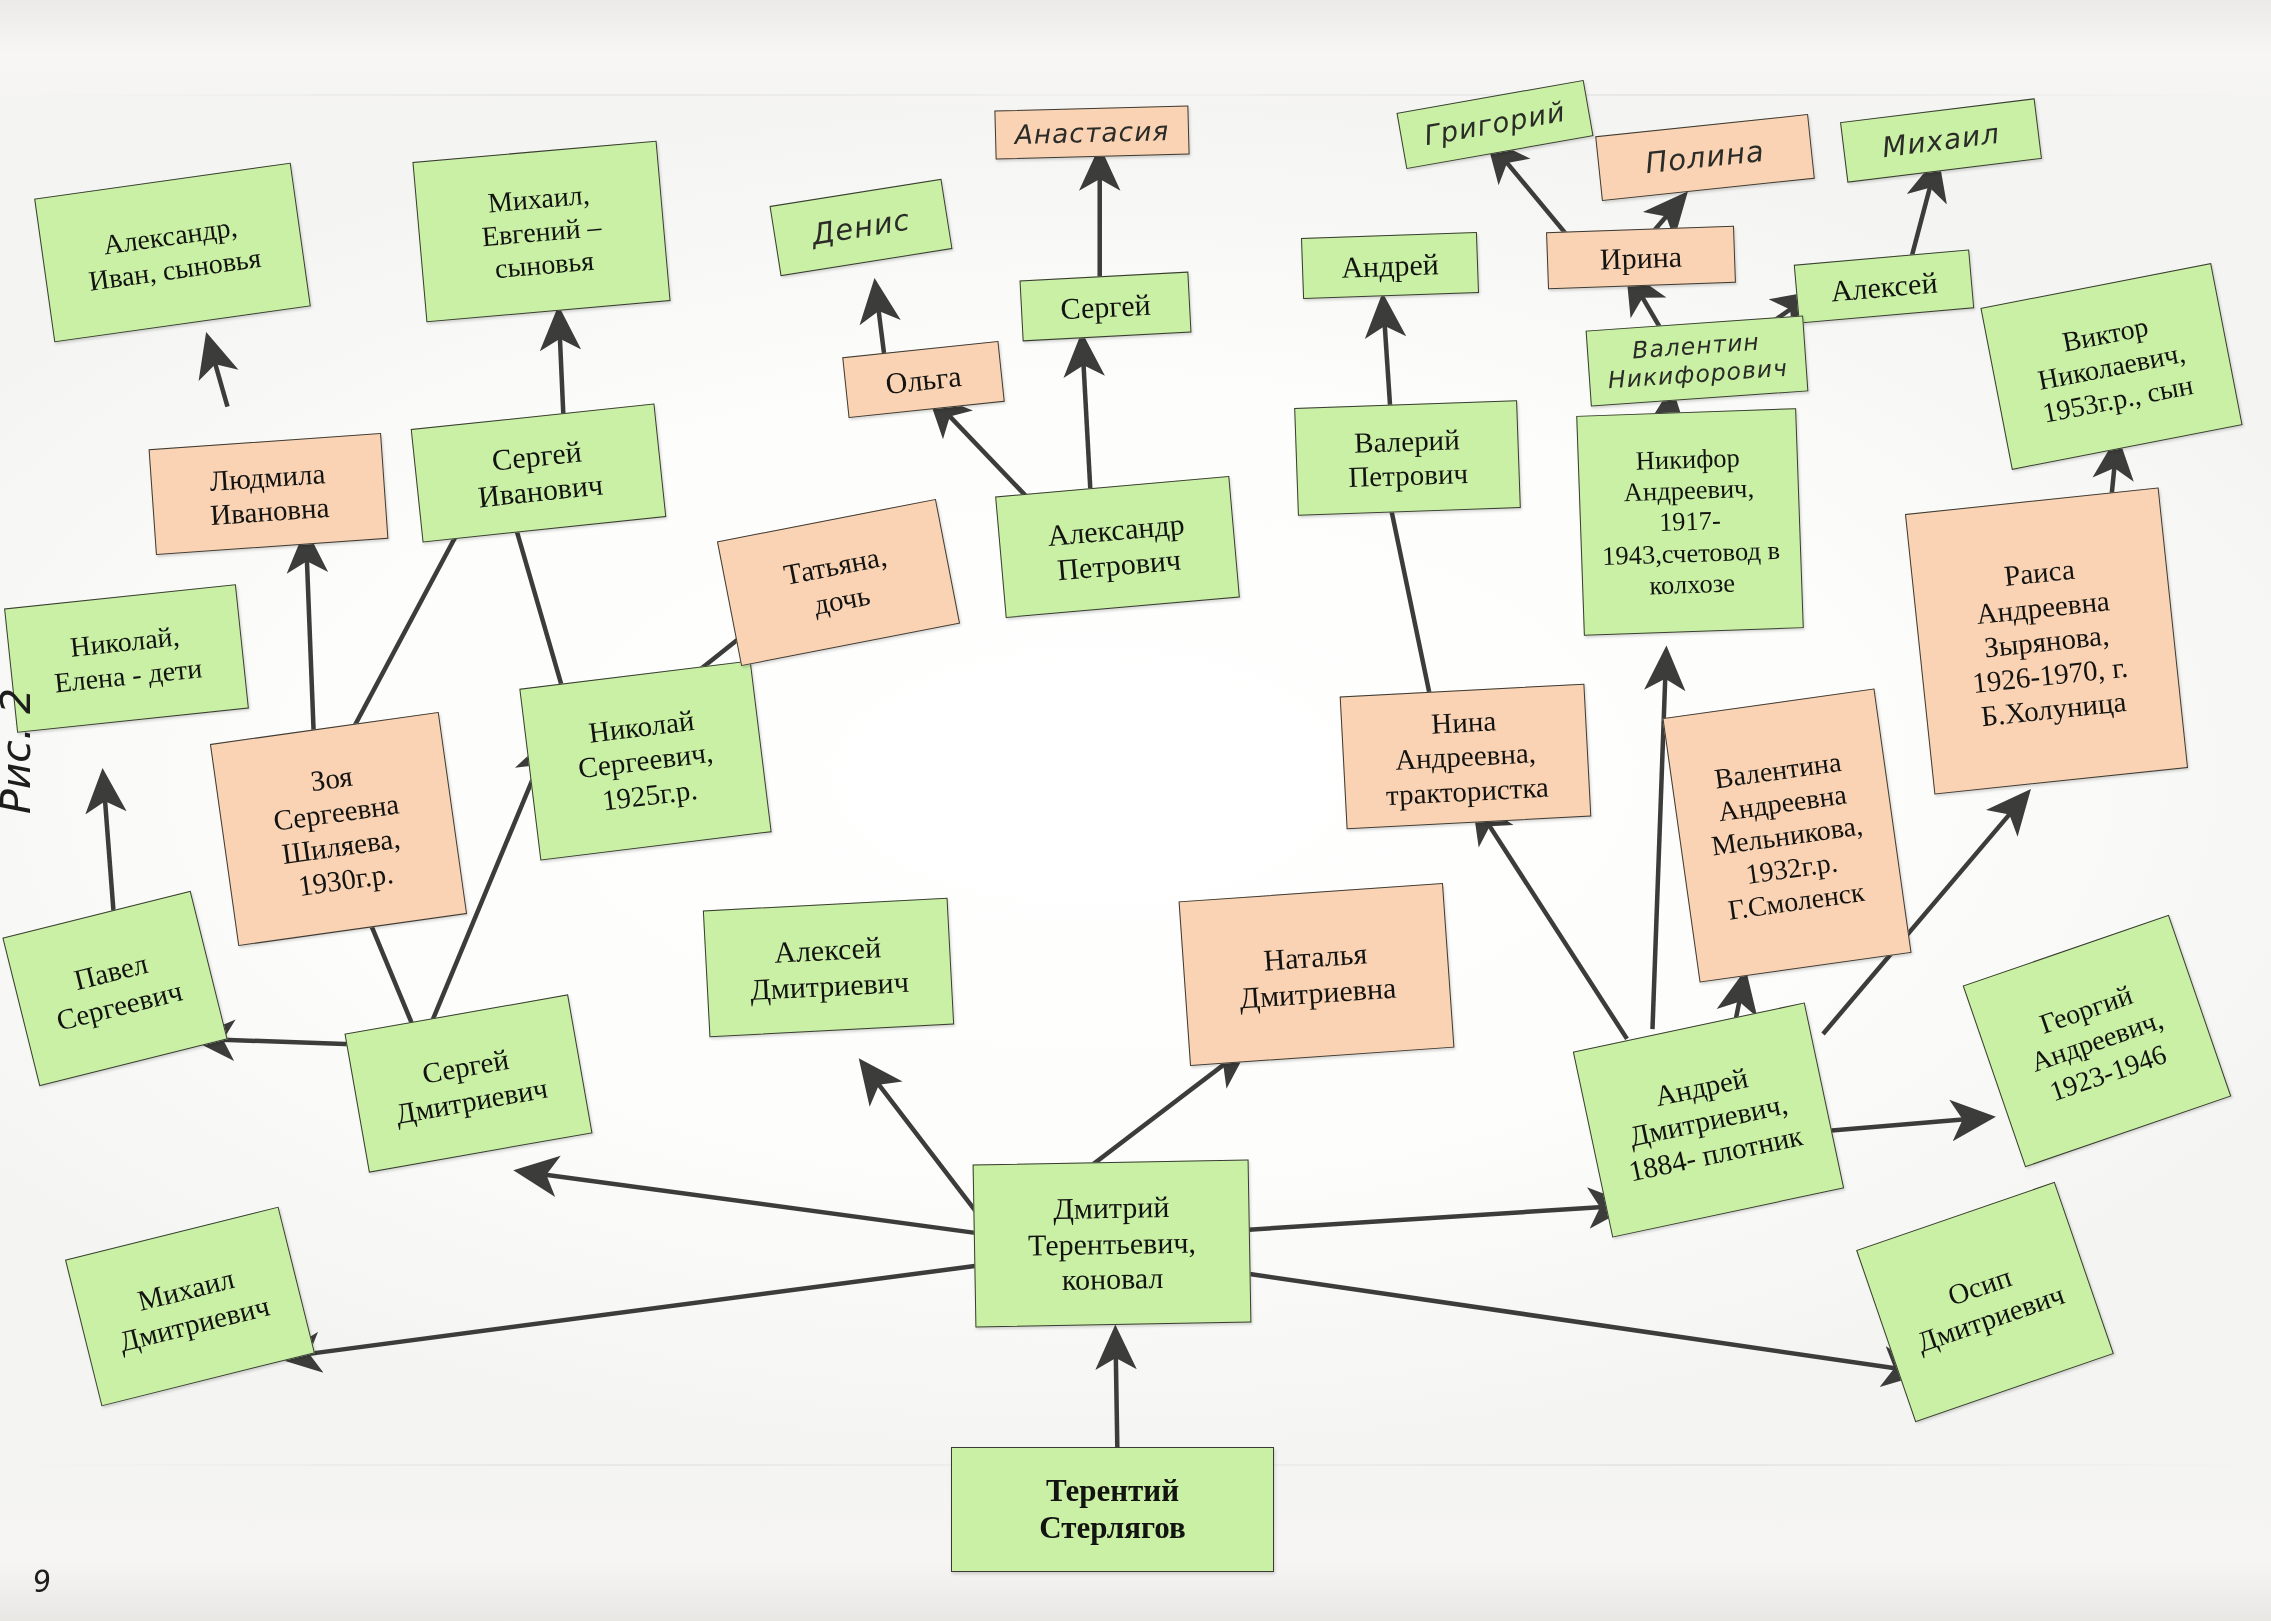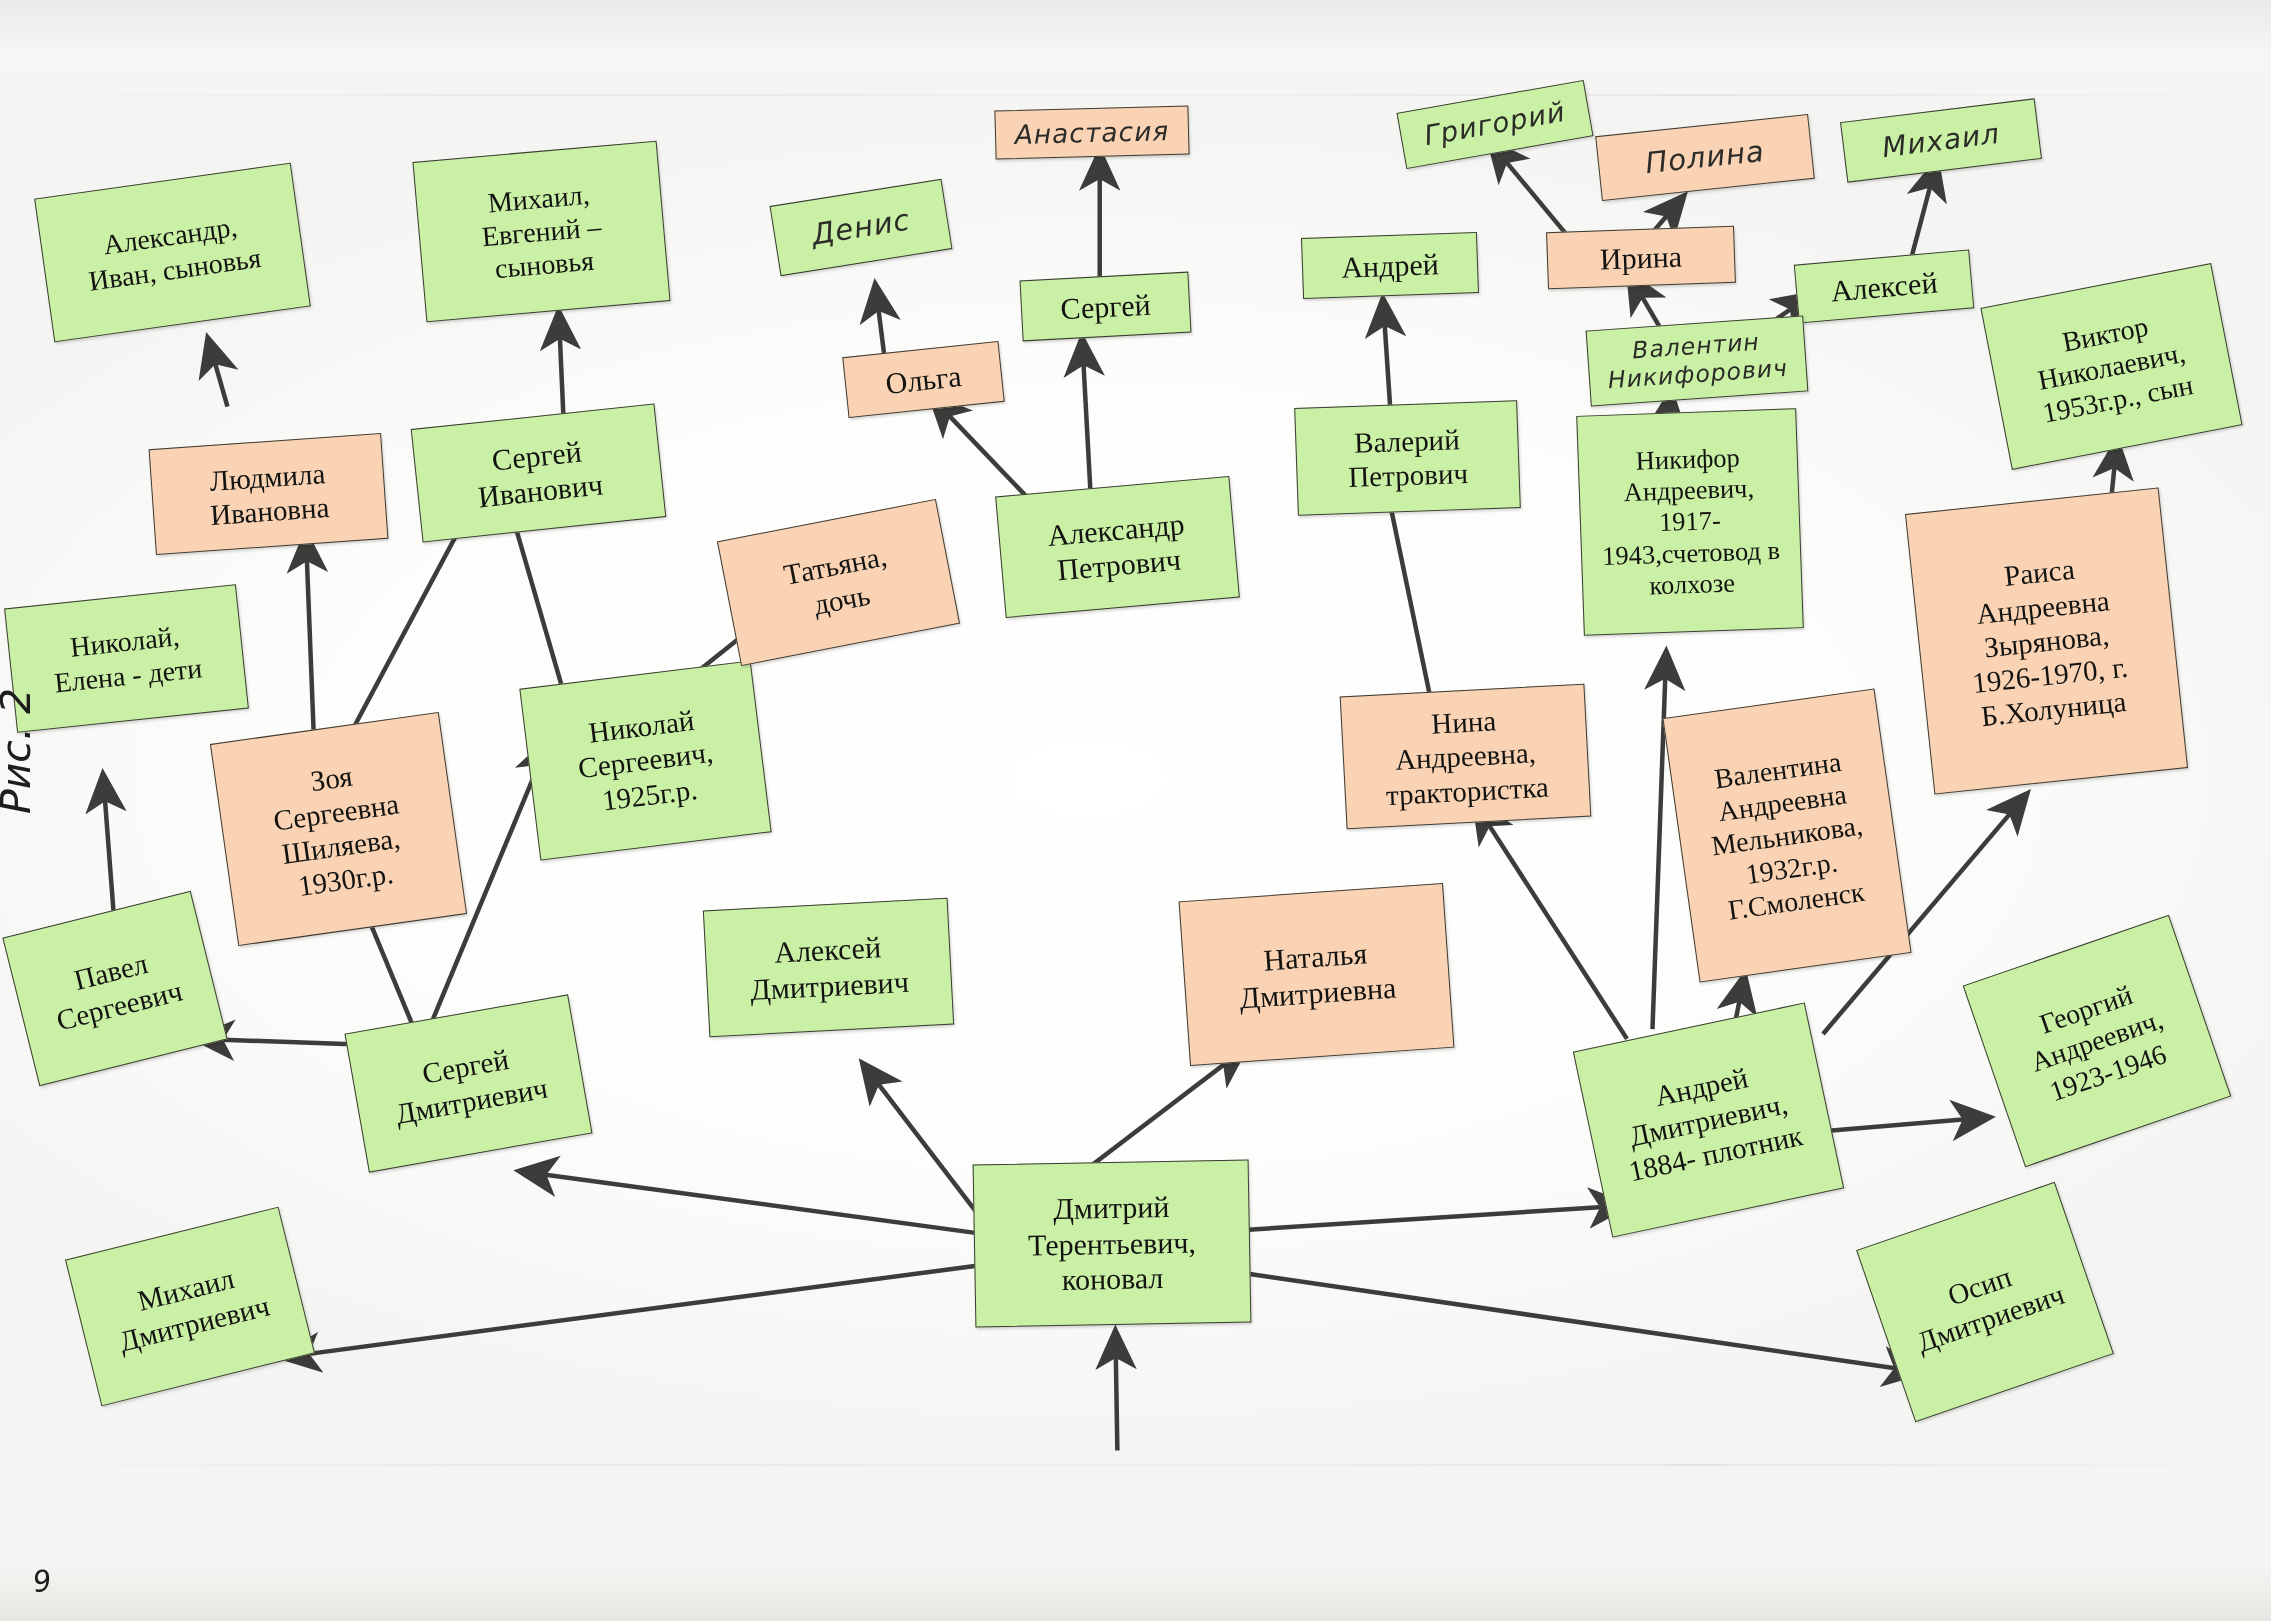--- a/index.html
+++ b/index.html
@@ -334,19 +334,23 @@
     <span class="txt">Дмитрий
 Терентьевич,
 коновал</span>
   </div>
 
   <div class="node green" style="left:1880px;top:1211px;width:210px;height:182px;font-size:29px;transform:rotate(-19deg);">
     <span class="txt">Осип
 Дмитриевич</span>
   </div>
 
+  <div class="node green bold" style="left:951px;top:1447px;width:323px;height:125px;font-size:31px;transform:rotate(0deg);">
+    <span class="txt">Терентий
+Стерлягов</span>
+  </div>
 
   <div class="margin-note" style="left:-7.8px;top:814px;font-size:41px;transform:rotate(-90deg);transform-origin:left top;">Рис. 2</div>
 
   <div class="margin-note" style="left:33px;top:1564px;font-size:29px;transform:rotate(-8deg);">9</div>
 
 </div>
 
 
 </body></html>

